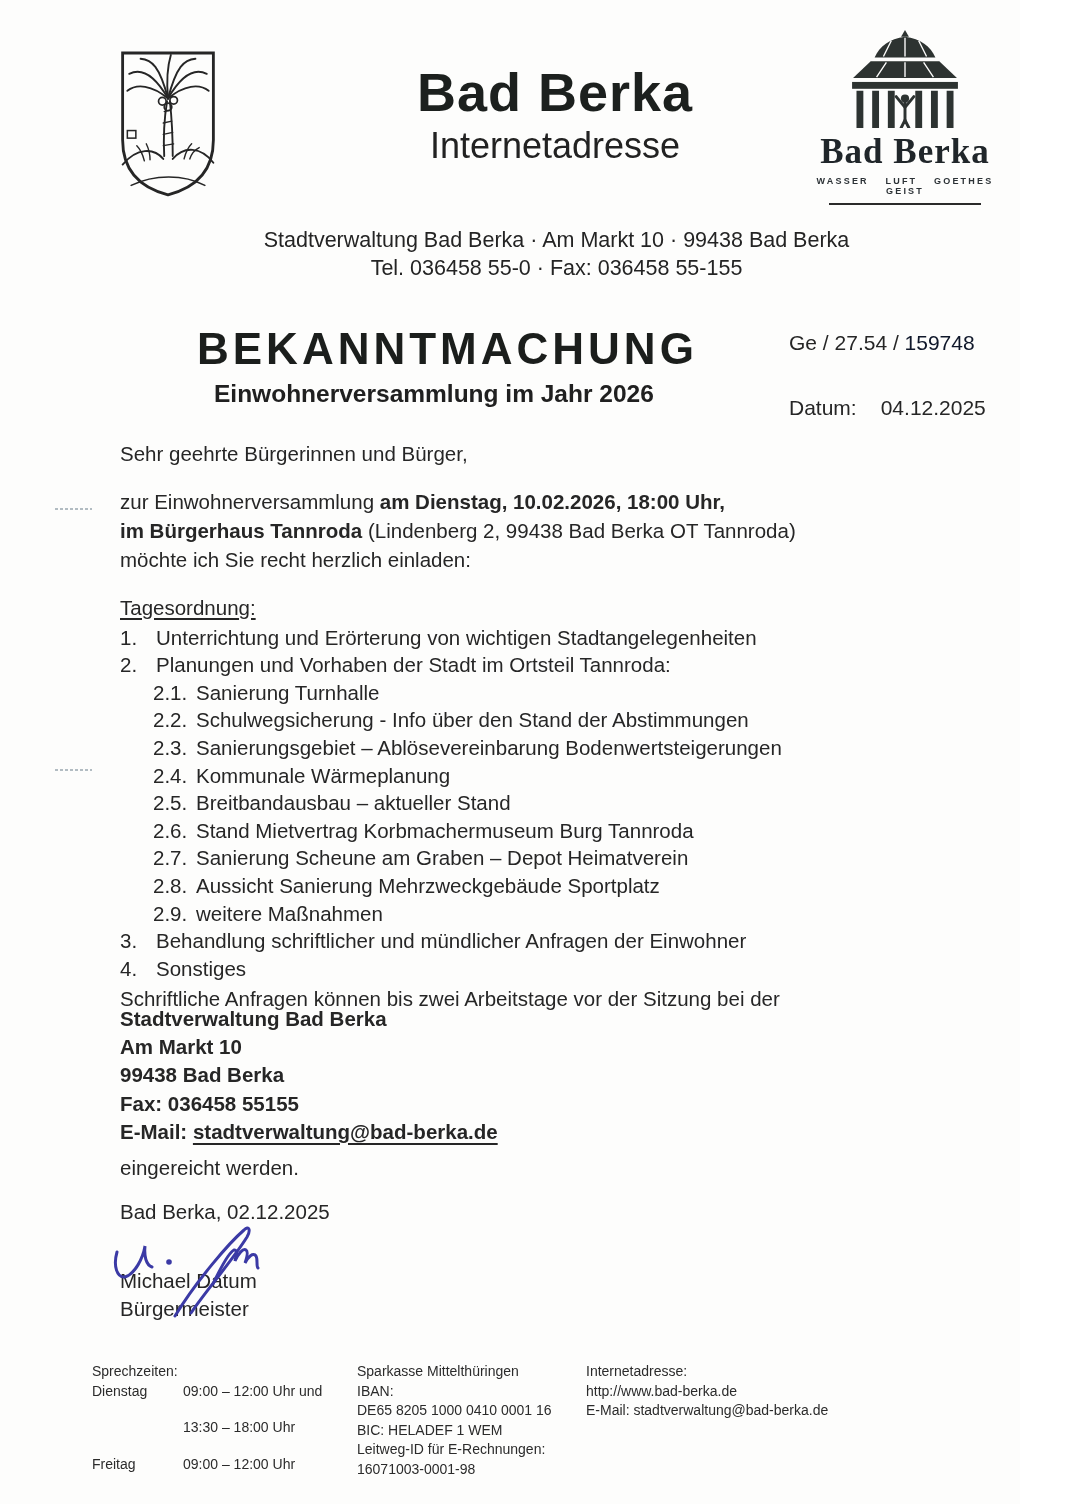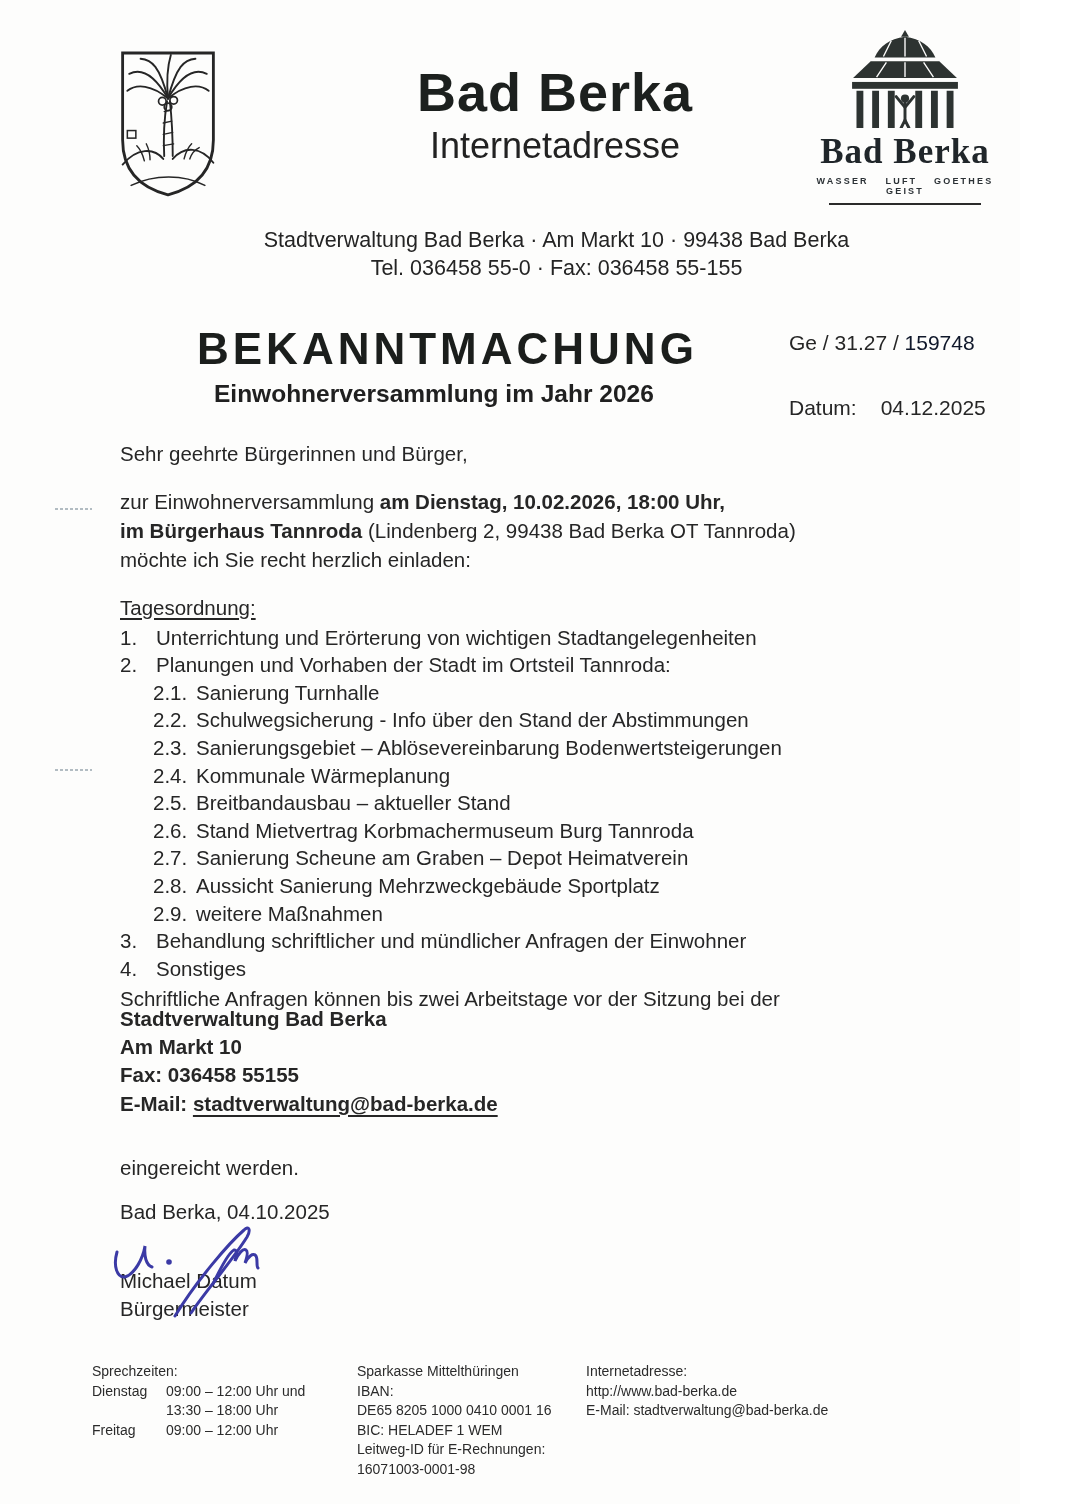--- a/index.html
+++ b/index.html
@@ -40,21 +40,21 @@
   .submitted{position:absolute;left:120px;top:1156px;}
   .placedate{position:absolute;left:120px;top:1200px;}
   .sig{position:absolute;left:95px;top:1212px;width:252px;height:118px;z-index:2;}
   .signer{position:absolute;left:120px;top:1267px;line-height:27.5px;}
   .fold{position:absolute;left:55px;width:37px;height:2px;
         background:repeating-linear-gradient(90deg,#b2bcc2 0 3px,transparent 3px 5px);}
   .fold-a{top:508px;} .fold-b{top:769px;}
   
   .foot{font-size:14px;line-height:19.5px;color:#2b2b2b;}
   .f-hours{position:absolute;left:92px;top:1362px;}
-  .hours-grid{display:grid;grid-template-columns:74px auto;}
+  .hours-grid{display:grid;grid-template-columns:74px auto;gap:17px;}
   .f-bank{position:absolute;left:357px;top:1362px;}
   .f-net{position:absolute;left:586px;top:1362px;}
   .f-logo{position:absolute;left:870px;top:1372px;display:flex;align-items:center;gap:9px;}
   .dots{width:55px;height:58px;
         background-image:radial-gradient(circle,#70767a 1.1px,transparent 1.45px);
         background-size:5px 5px;
         clip-path:polygon(30% 0%,55% 8%,52% 20%,75% 18%,100% 45%,82% 58%,86% 80%,60% 100%,40% 88%,20% 95%,8% 70%,0% 55%,14% 40%,6% 22%);}
   .wl-text{font-weight:bold;font-size:16px;letter-spacing:1.6px;color:#383d40;line-height:18.5px;white-space:nowrap;}
 </style>
 </head>
@@ -125,21 +125,21 @@
   <div class="sender">
     <div>Stadtverwaltung Bad Berka · Am Markt 10 · 99438 Bad Berka</div>
     <div>Tel. 036458 55-0 · Fax: 036458 55-155</div>
   </div>
 
   <div class="notice">
     <h1 class="notice-title">BEKANNTMACHUNG</h1>
     <h2 class="notice-sub">Einwohnerversammlung im Jahr 2026</h2>
   </div>
 
-  <div class="ref"><span>Ge / 31.27 / </span><span class="ref-num">159748</span></div>
+  <div class="ref"><span>Ge / 27.54 / </span><span class="ref-num">159748</span></div>
 
   <div class="datum">
     <span>Datum:</span>
     <span>04.12.2025</span>
   </div>
 
   <div class="bodytext salutation">Sehr geehrte Bürgerinnen und Bürger,</div>
 
   <div class="bodytext intro">
     <span>zur Einwohnerversammlung </span><b>am Dienstag, 10.02.2026, 18:00 Uhr,</b><br>
@@ -220,28 +220,29 @@
 
   <div class="bodytext requests">Schriftliche Anfragen können bis zwei Arbeitstage vor der Sitzung bei der</div>
 
   <div class="bodytext contact">
     <div>
 
         <div>Stadtverwaltung Bad Berka</div>
 
         <div>Am Markt 10</div>
 
+        <div>99438 Bad Berka</div>
 
         <div>Fax: 036458 55155</div>
       </div>
     <div><span>E-Mail: </span><span class="email">stadtverwaltung@bad-berka.de</span></div>
   </div>
 
   <div class="bodytext submitted">eingereicht werden.</div>
-  <div class="bodytext placedate">Bad Berka, 04.10.2025</div>
+  <div class="bodytext placedate">Bad Berka, 02.12.2025</div>
 
   <svg class="sig" viewBox="0 0 252 118">
     <g fill="none" stroke="#3b3aa5" stroke-width="3" stroke-linecap="round">
       <path d="M22 40 C18 54 22 66 30 65 C40 62 48 46 50 34 C49 44 51 53 57 55"></path>
       <path d="M80 104 C102 68 134 31 149 18 C154 13 156 18 152 25 C137 49 110 80 96 101"></path>
       <path d="M118 72 C127 53 135 40 139 38 C143 37 141 45 140 49 C143 42 148 36 151 38 C154 40 151 48 150 51 C153 45 158 40 161 44 C163 47 161 54 163 56"></path>
     </g>
     <circle cx="74" cy="50" r="2.8" fill="#3b3aa5"></circle>
   </svg>
 

